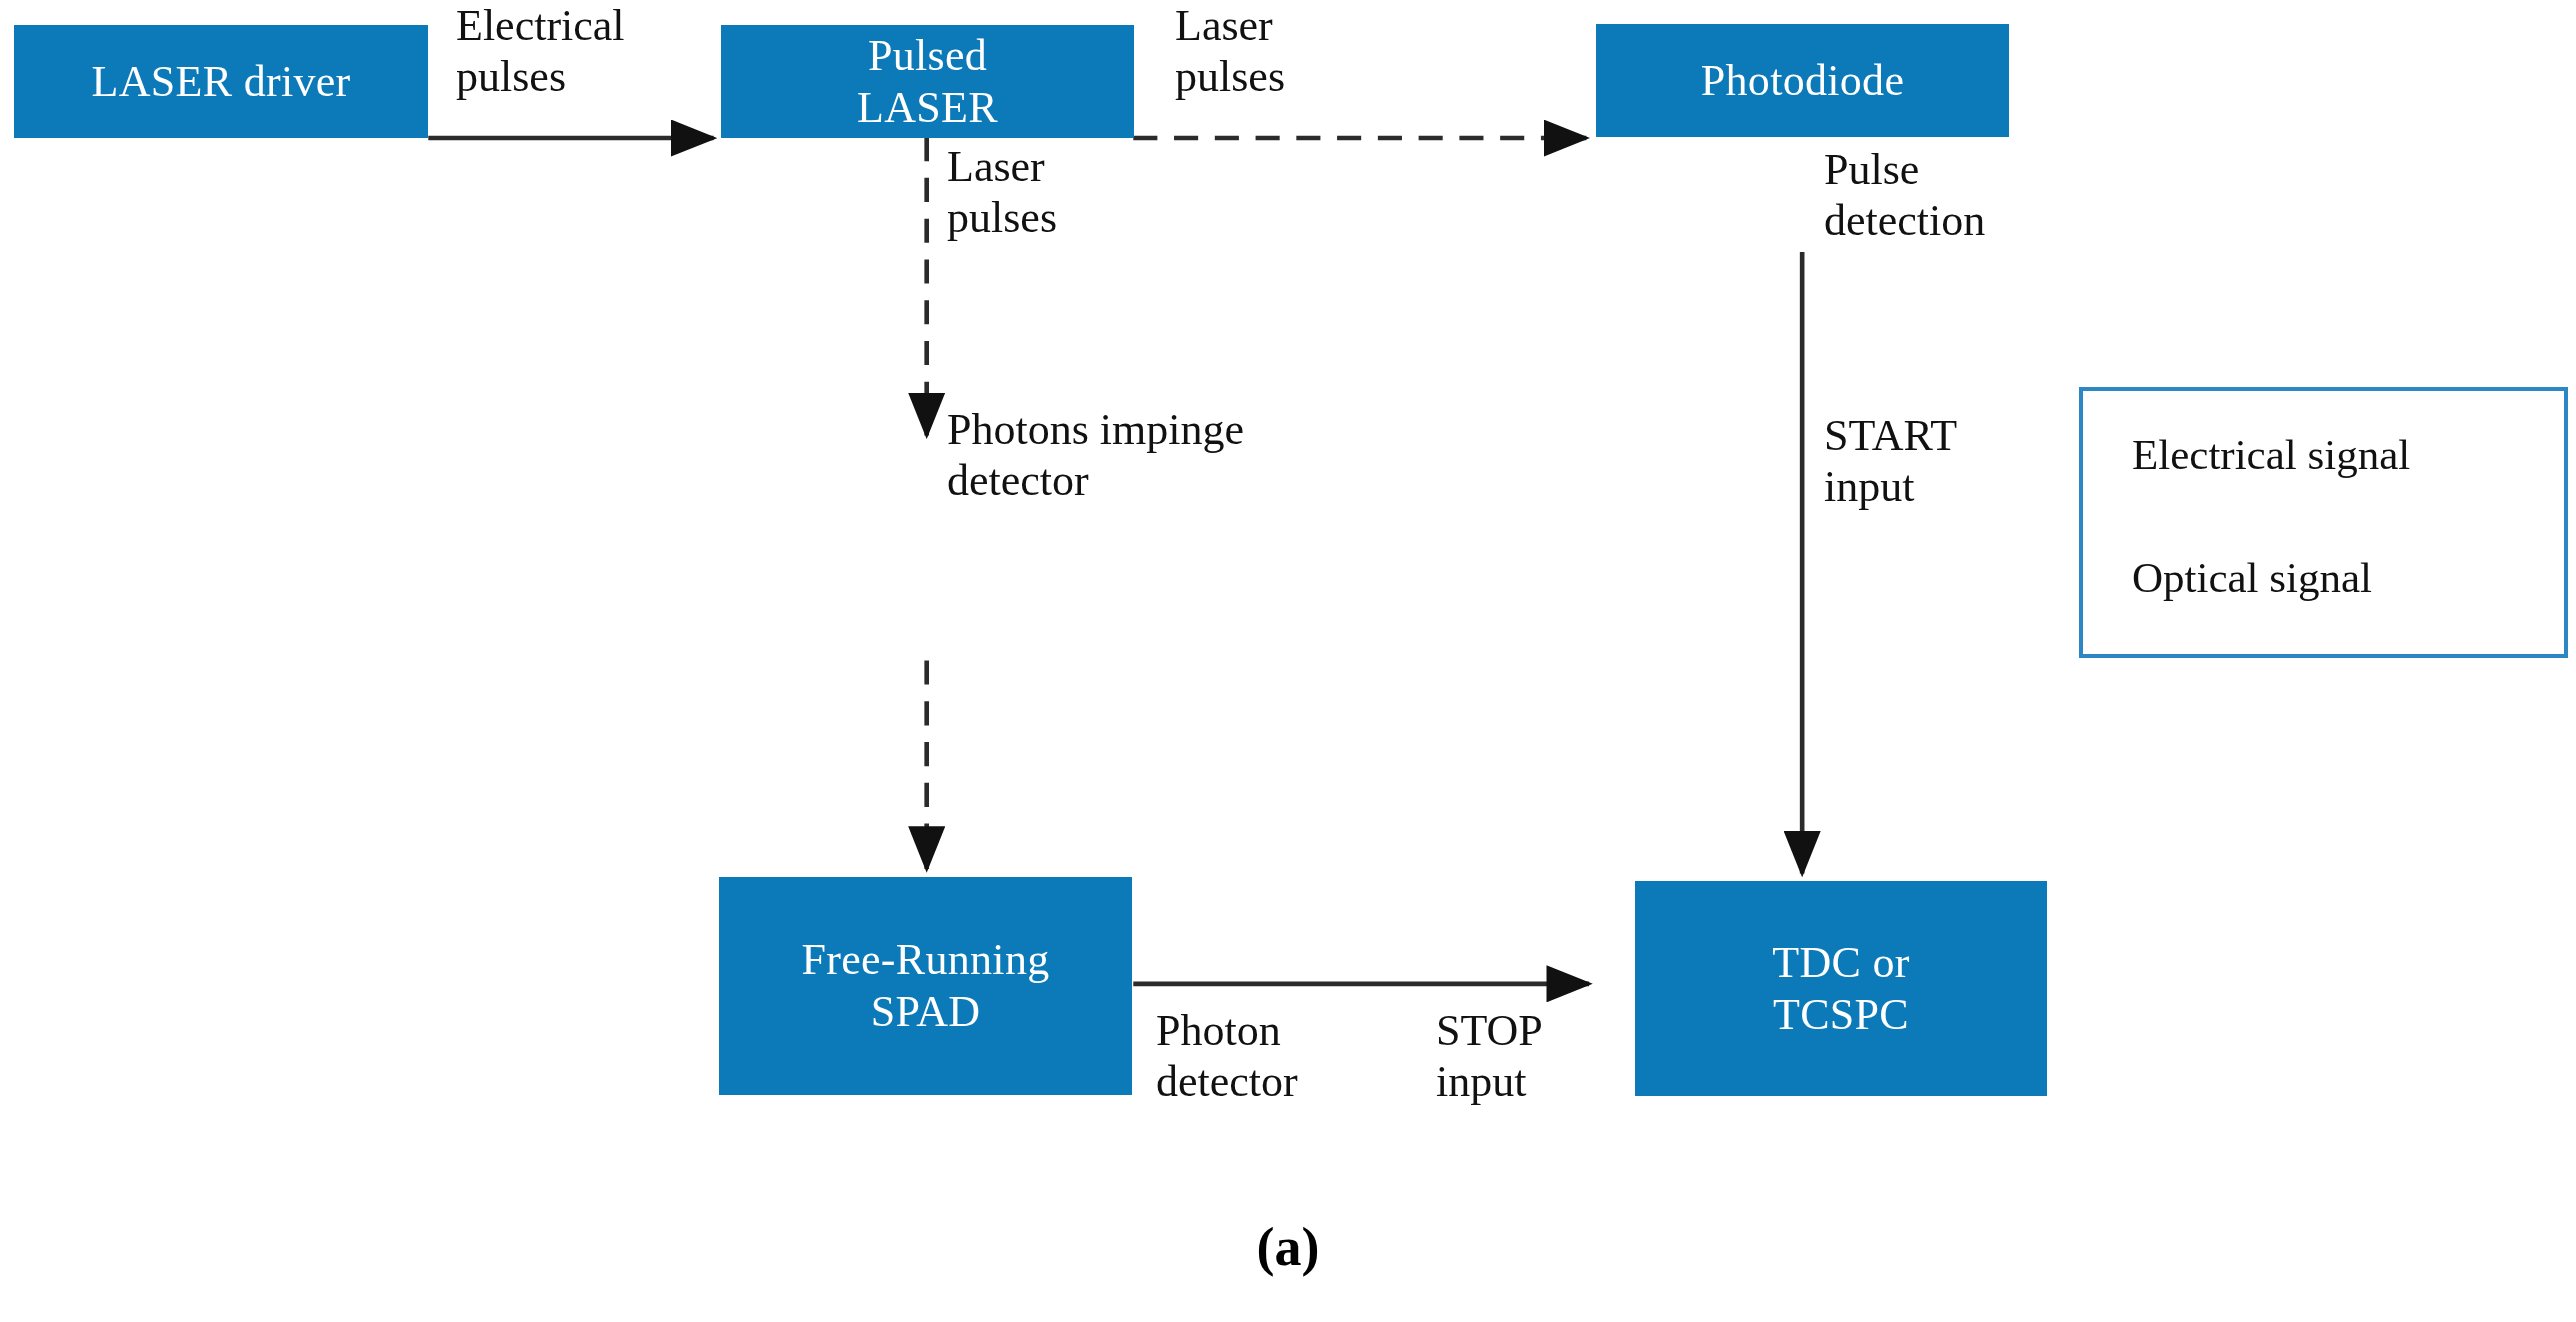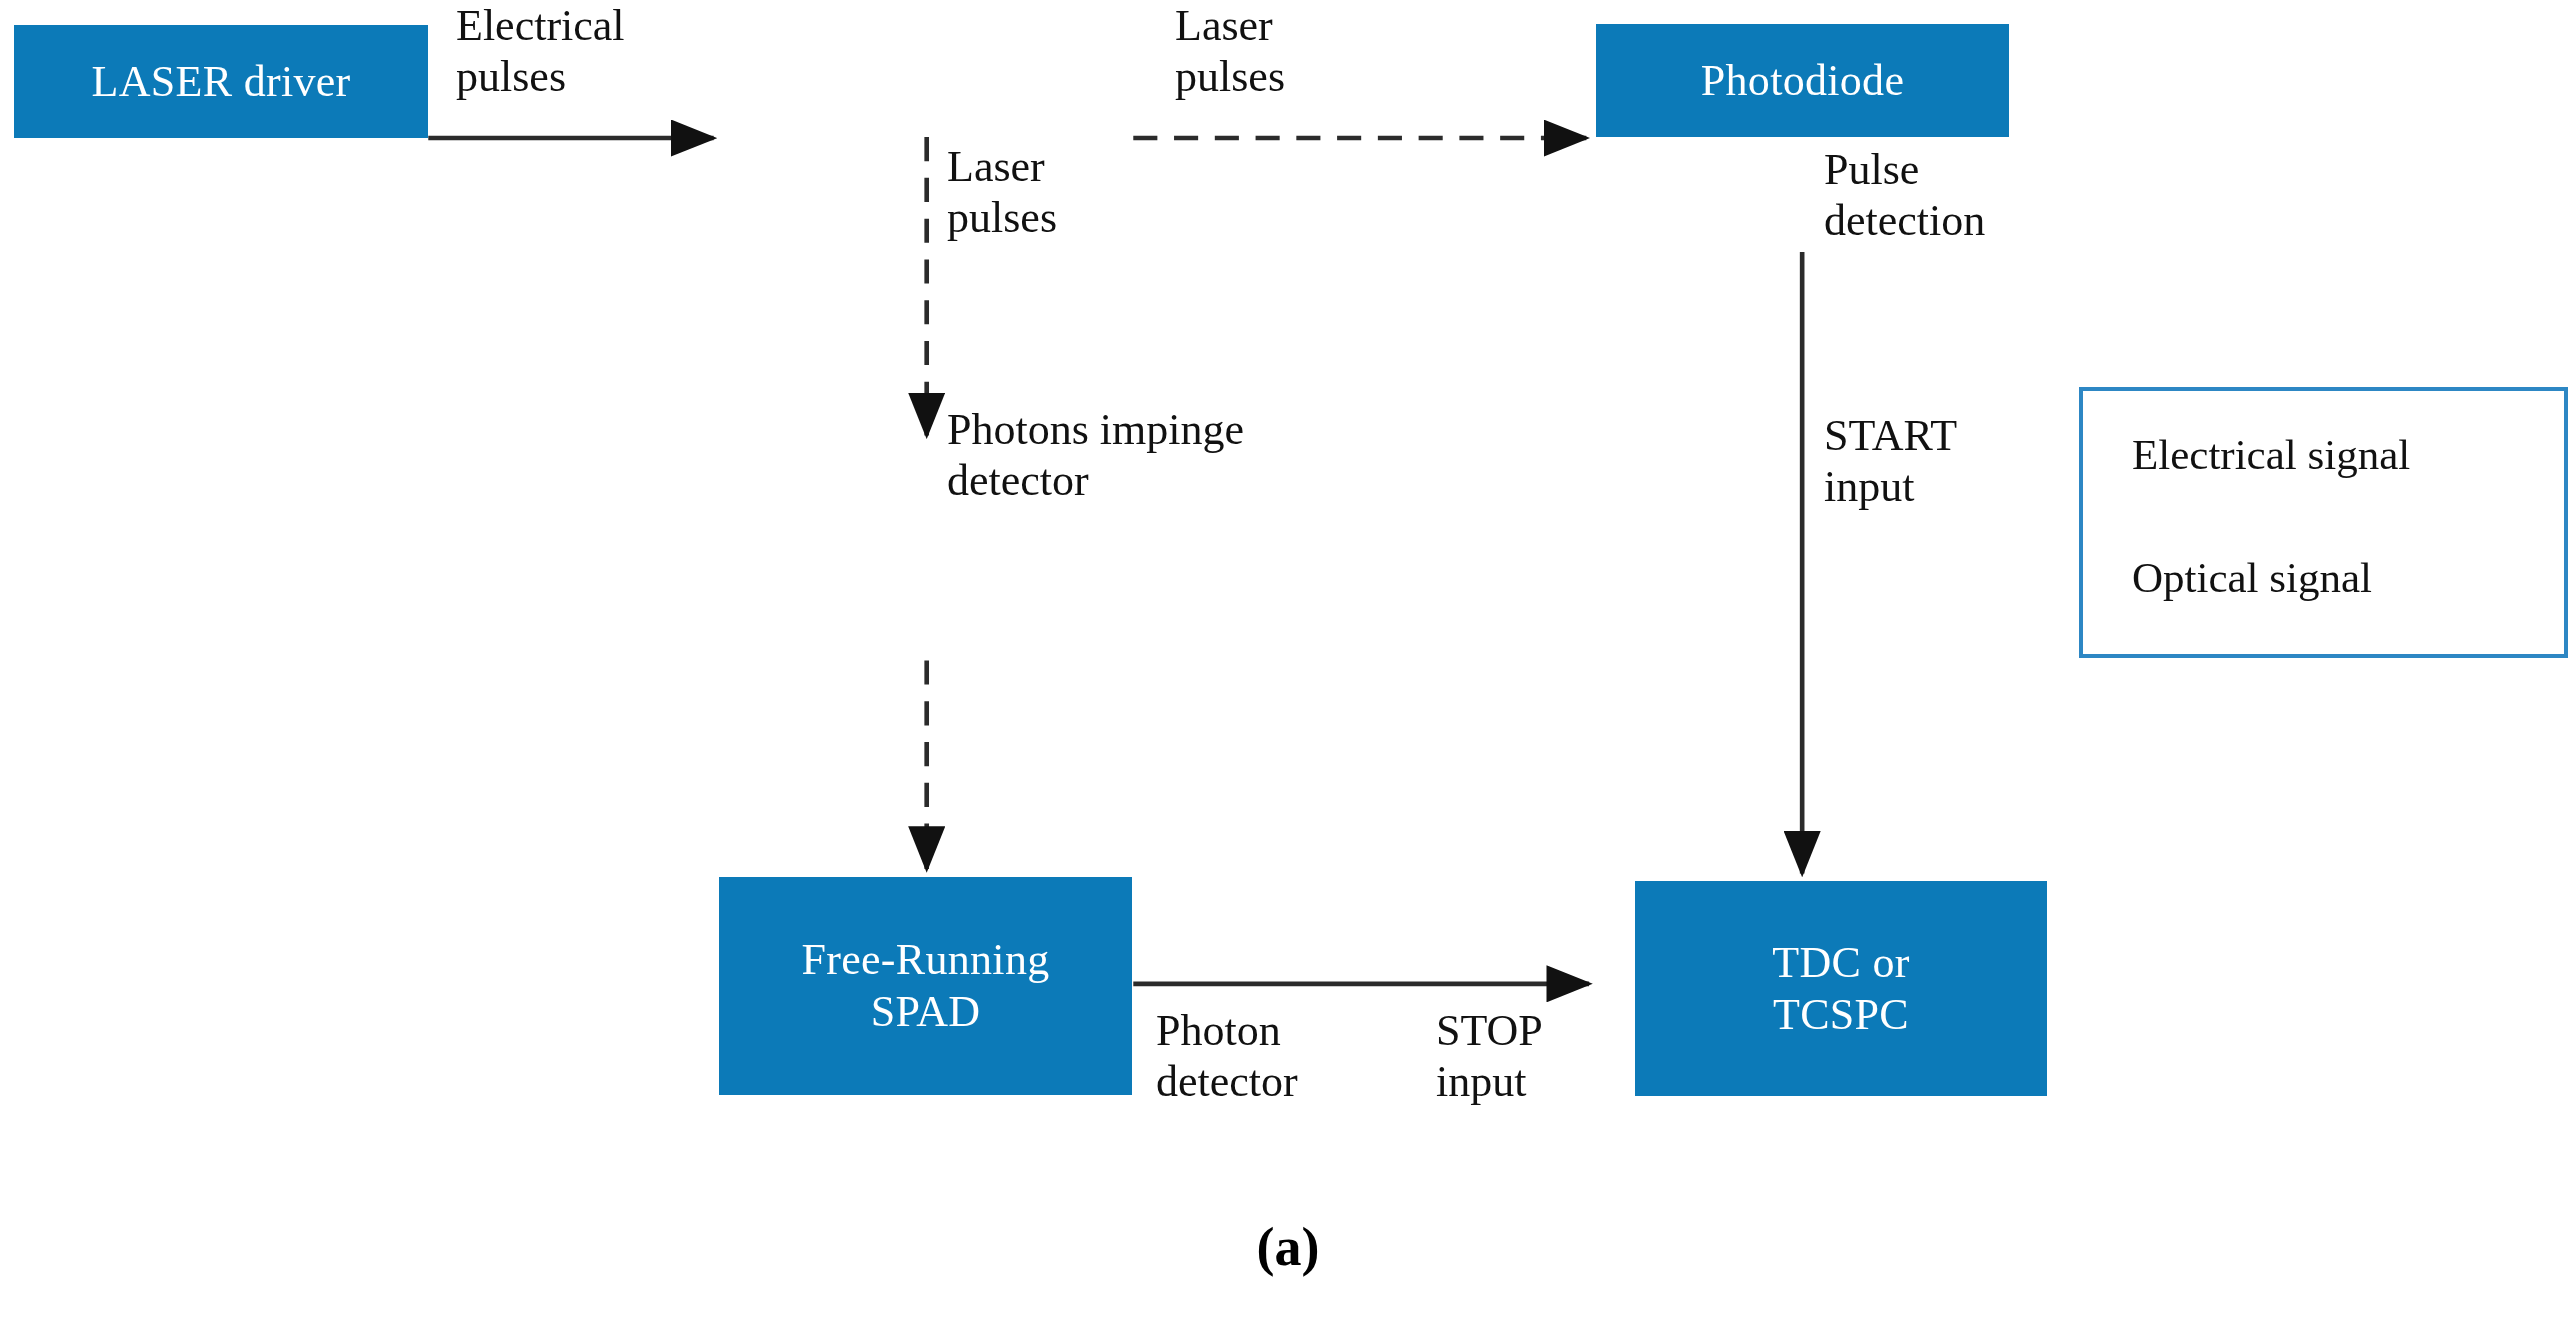--- a/index.html
+++ b/index.html
@@ -99,20 +99,24 @@
     <line x1="1223" y1="1062" x2="1715" y2="1062" stroke="#2b2b2b" stroke-width="5" marker-end="url(#arrowhead)"></line>
 
     <line x1="2320" y1="520" x2="2700" y2="520" stroke="#4a4a4a" stroke-width="5" marker-end="url(#arrowhead)"></line>
     <line x1="2320" y1="673" x2="2700" y2="673" stroke="#4a4a4a" stroke-width="5" stroke-dasharray="24 16" marker-end="url(#arrowhead)"></line>
   </svg>
 
   <div class="node" style="left:14px; top:25px; width:414px; height:113px;">
     <span>LASER driver</span>
   </div>
 
+  <div class="node" style="left:721px; top:25px; width:413px; height:113px; white-space:pre-line;">
+    <span style="white-space:pre-line;">Pulsed
+LASER</span>
+  </div>
 
   <div class="node" style="left:1596px; top:24px; width:413px; height:113px;">
     <span>Photodiode</span>
   </div>
 
 
   <div class="node" style="left:719px; top:877px; width:413px; height:218px; white-space:pre-line;text-align:center;">
     <span style="white-space:pre-line;">Free-Running
 SPAD</span>
   </div>

